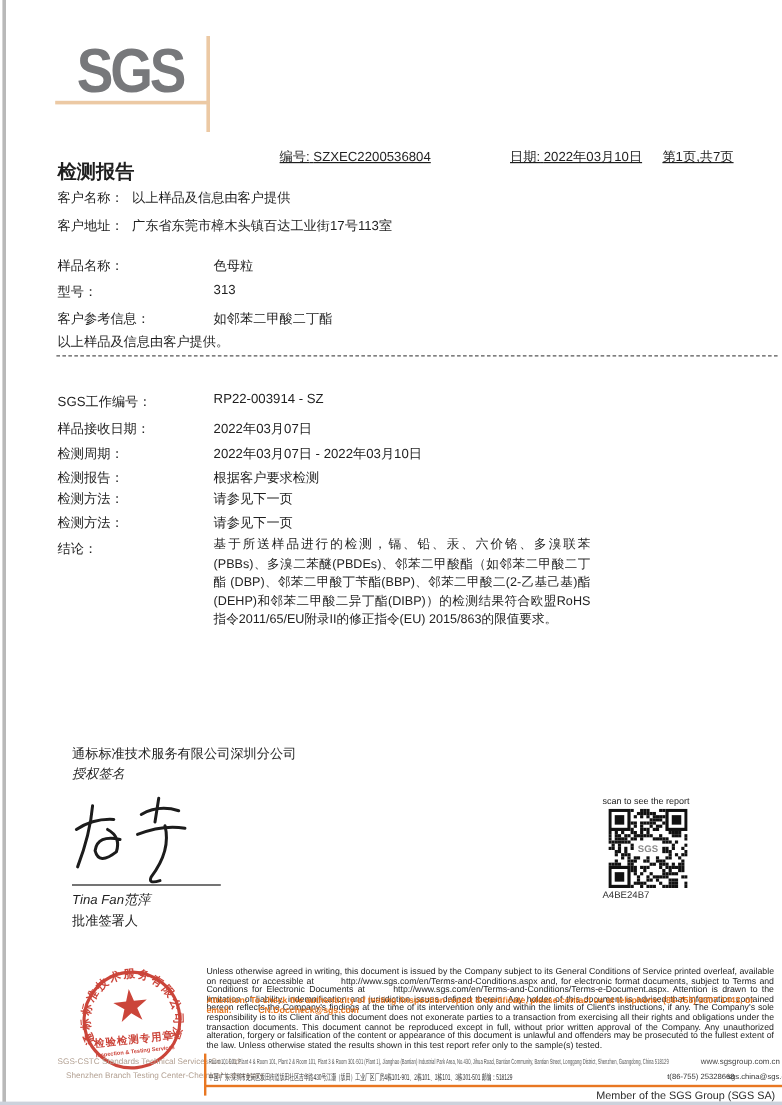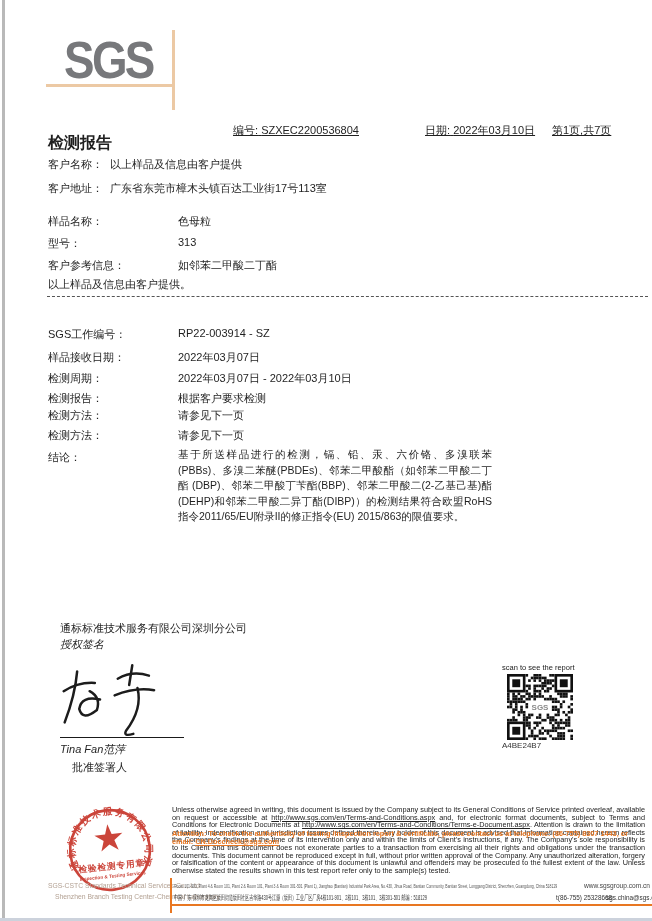--- a/index.html
+++ b/index.html
@@ -28,37 +28,37 @@
   .concl-lbl{position:absolute;left:48px;top:450px;font-size:11px;}
   .conclusion{position:absolute;left:178px;top:447px;width:314px;font-size:10.5px;
               line-height:15.6px;text-align:justify;}
 
   
   .sig-company{position:absolute;left:60px;top:621px;font-size:11px;}
   .sig-auth{position:absolute;left:60px;top:637px;font-size:11px;font-style:italic;}
   .sig-svg{position:absolute;left:55px;top:660px;}
   .sig-line{position:absolute;left:60px;top:737px;width:124px;border-top:1.5px solid #1a1a1a;}
   .sig-name{position:absolute;left:60px;top:742px;font-size:11px;font-style:italic;}
-  .sig-title{position:absolute;left:72px;top:760px;font-size:11px;}
+  .sig-title{position:absolute;left:60px;top:760px;font-size:11px;}
 
   
   .qr-wrap{position:absolute;left:502px;top:663px;width:76px;text-align:left;}
   .qr-hint{font-size:7.5px;color:#222;white-space:nowrap;}
   .qr-box{margin:2px auto 0;width:66px;height:66px;}
   .qr-code-text{font-size:8px;color:#333;margin-top:1px;}
 
   
   .stamp{position:absolute;left:58px;top:798px;opacity:.93;}
   .foot-co1{position:absolute;left:48px;top:882px;font-size:6.8px;color:#b3a193;white-space:nowrap;}
   .foot-co2{position:absolute;left:55px;top:893px;font-size:6.8px;color:#b3a193;white-space:nowrap;}
   .disclaimer{position:absolute;left:172px;top:806px;width:473px;font-size:7.3px;line-height:7.6px;
               text-align:justify;color:#222;}
   .attention{position:absolute;left:172px;top:830px;width:473px;font-size:7.3px;line-height:7.7px;
              font-weight:bold;color:#e87722;}
-  .link{text-decoration:underline;}
+  .link{margin-left:20px;}
   .addr-en{position:absolute;left:174px;top:882px;width:478px;font-size:6.2px;color:#555;}
   .addr-en .a{display:inline-block;white-space:nowrap;transform:scaleX(.56);transform-origin:left center;
               max-width:760px;}
   .addr-web{position:absolute;left:584px;top:882px;font-size:6.6px;color:#444;white-space:nowrap;}
   .addr-cn{position:absolute;left:174px;top:893px;font-size:7.2px;color:#333;}
   .addr-cn .a{display:inline-block;white-space:nowrap;transform:scaleX(.56);transform-origin:left center;}
   .addr-tel{position:absolute;left:556px;top:894px;font-size:6.4px;color:#333;white-space:nowrap;}
   .addr-mail{position:absolute;left:606px;top:894px;font-size:6.4px;color:#333;white-space:nowrap;}
   .rule-h{position:absolute;left:170px;top:904px;width:482px;height:2px;background:#e87722;}
   .rule-v{position:absolute;left:170px;top:878px;width:2px;height:35px;background:#e87722;}
@@ -413,13 +413,14 @@
   <div class="attention"><span>Attention: To check the authenticity of testing /inspection report &amp; certificate, please contact us at telephone: (86-755) 8307 1443, or email: </span><span class="link">CN.Doccheck@sgs.com</span></div>
 
   <div class="addr-en"><span class="a">Room 101-901, Plant 4 &amp; Room 101, Plant 2 &amp; Room 101, Plant 3 &amp; Room 301-501 (Plant 1), Jianghao (Bantian) Industrial Park Area, No.430, Jihua Road, Bantian Community, Bantian Street, Longgang District, Shenzhen, Guangdong, China 518129</span></div>
   <div class="addr-web">www.sgsgroup.com.cn</div>
   <div class="addr-cn"><span class="a">中国·广东·深圳市龙岗区坂田街道坂田社区吉华路430号江灏（坂田）工业厂区厂房4栋101-901、2栋101、3栋101、3栋301-501 邮编：518129</span></div>
   <div class="addr-tel">t(86-755) 25328668</div>
   <div class="addr-mail">sgs.china@sgs.com</div>
 
   <div class="rule-v"></div>
   <div class="rule-h"></div>
+  <div class="member">Member of the SGS Group (SGS SA)</div>
 </div>
 
 </body></html>

